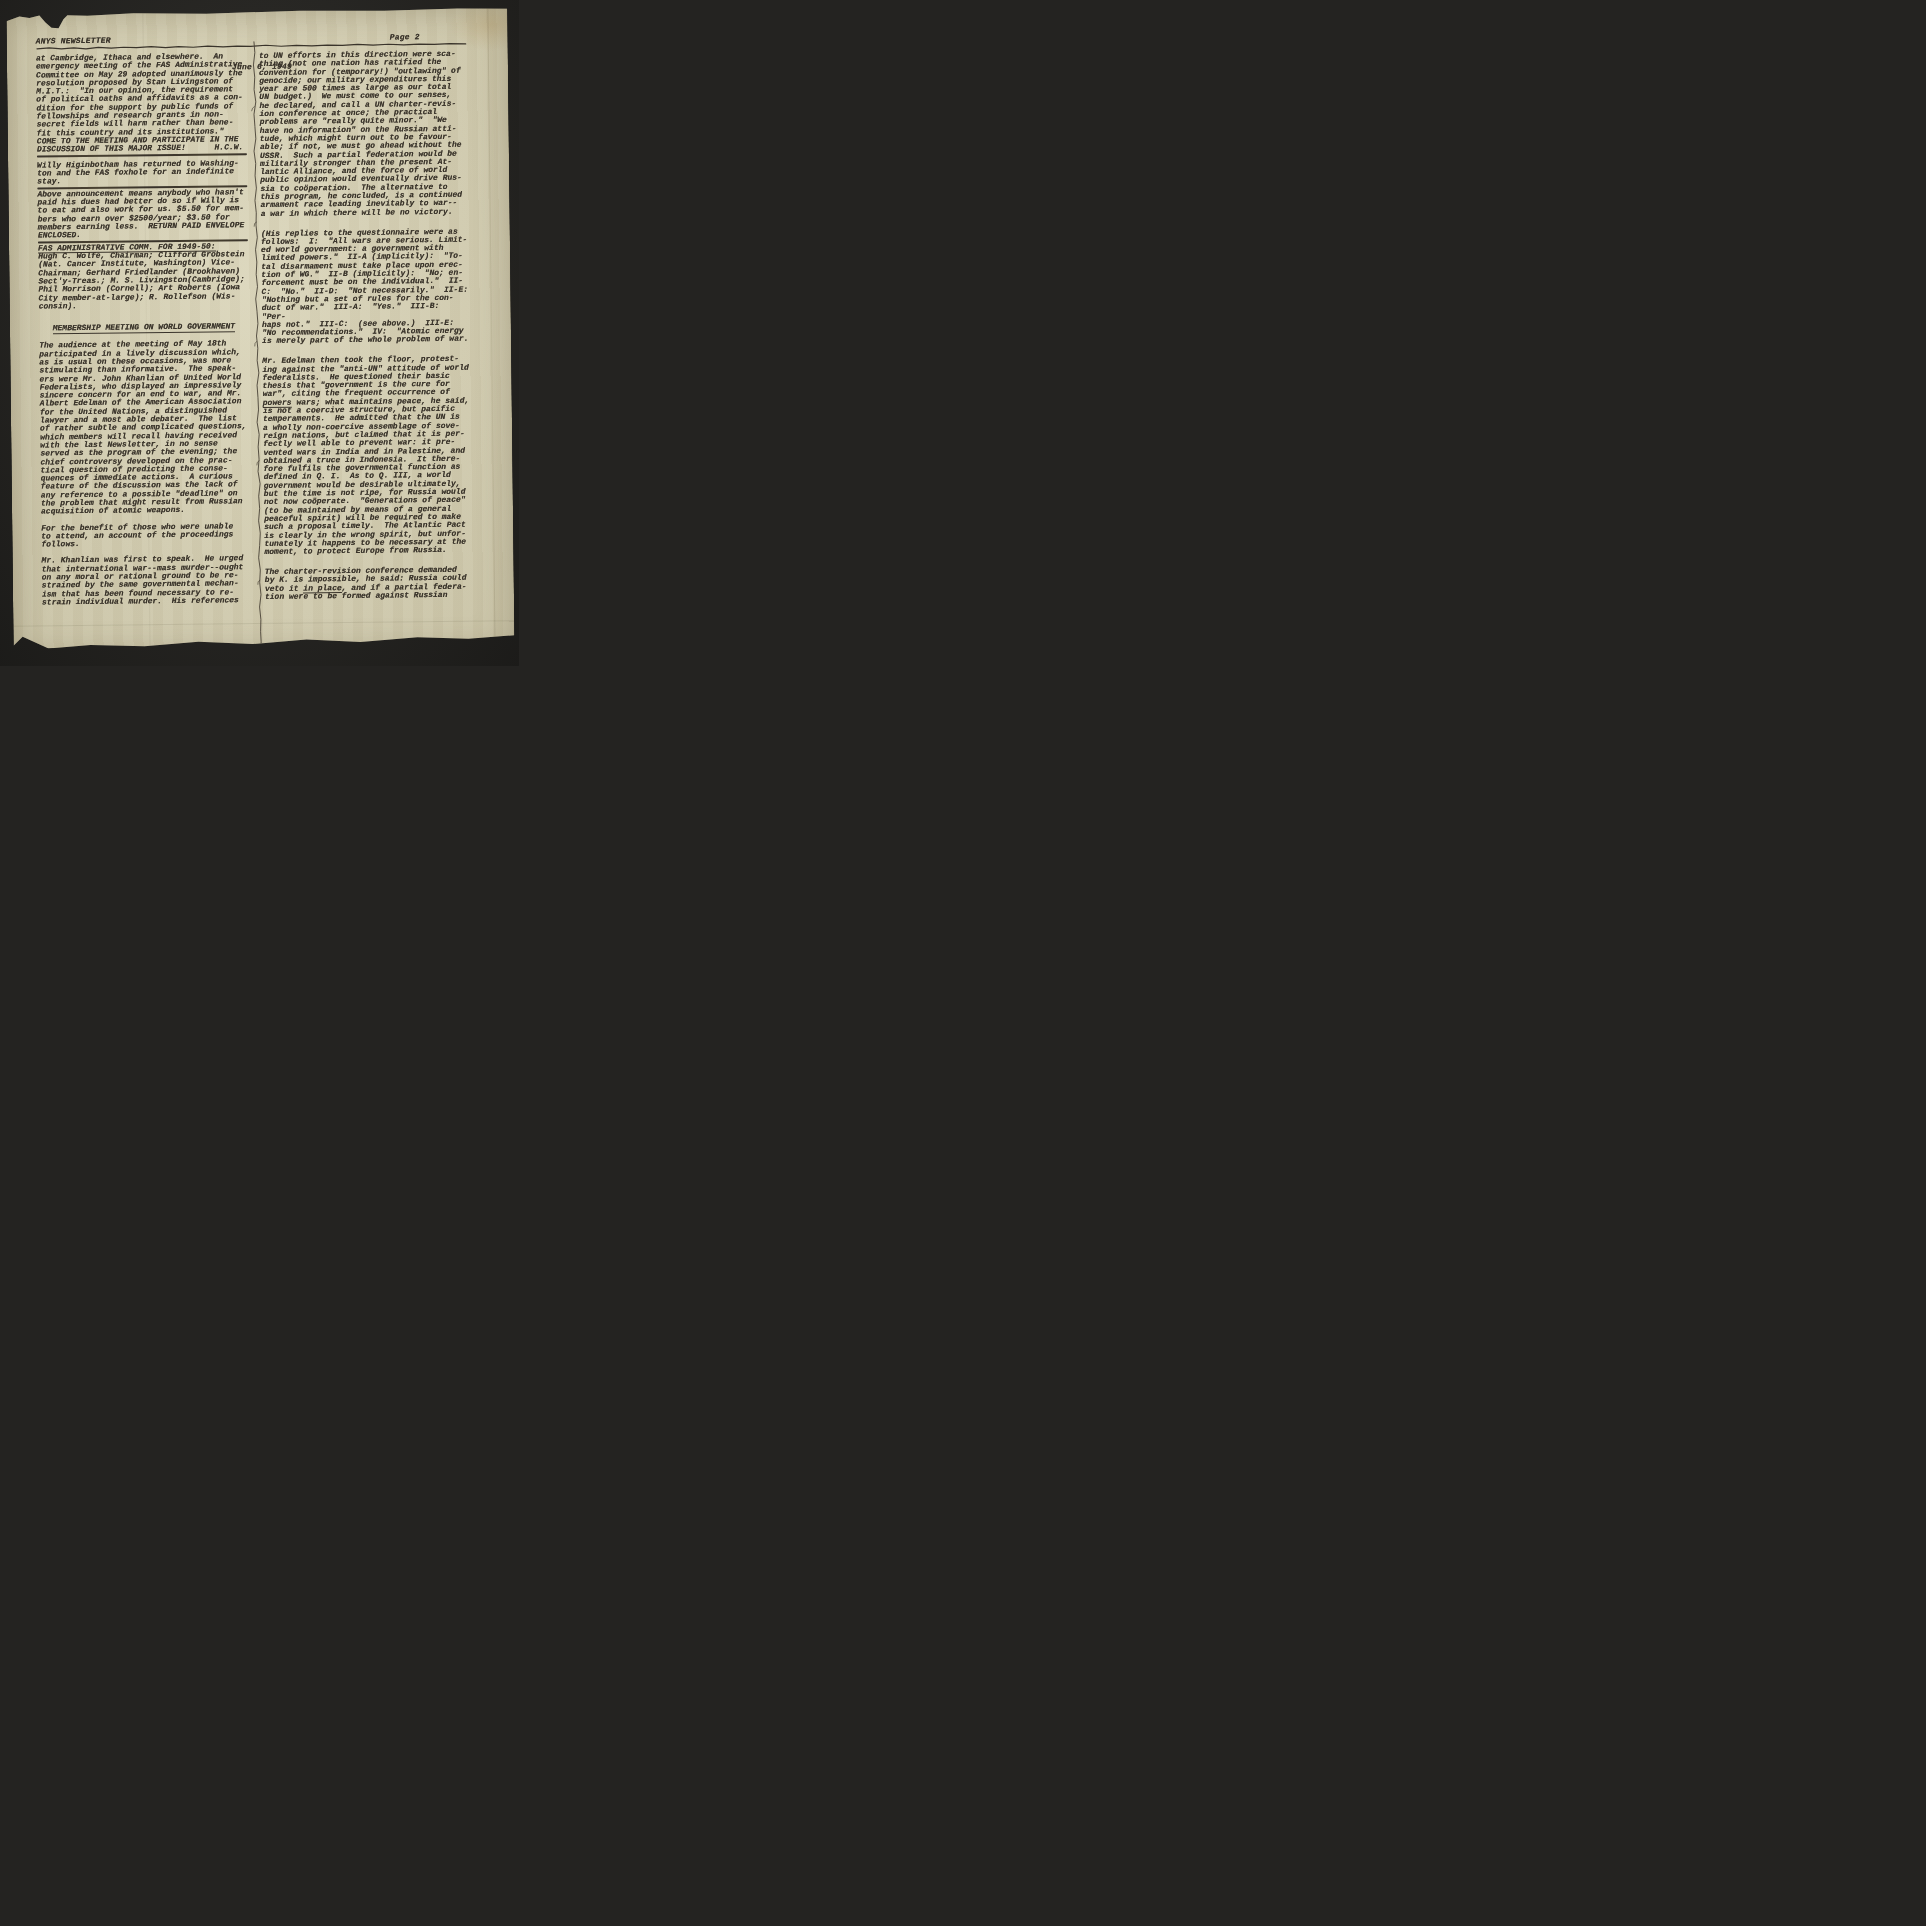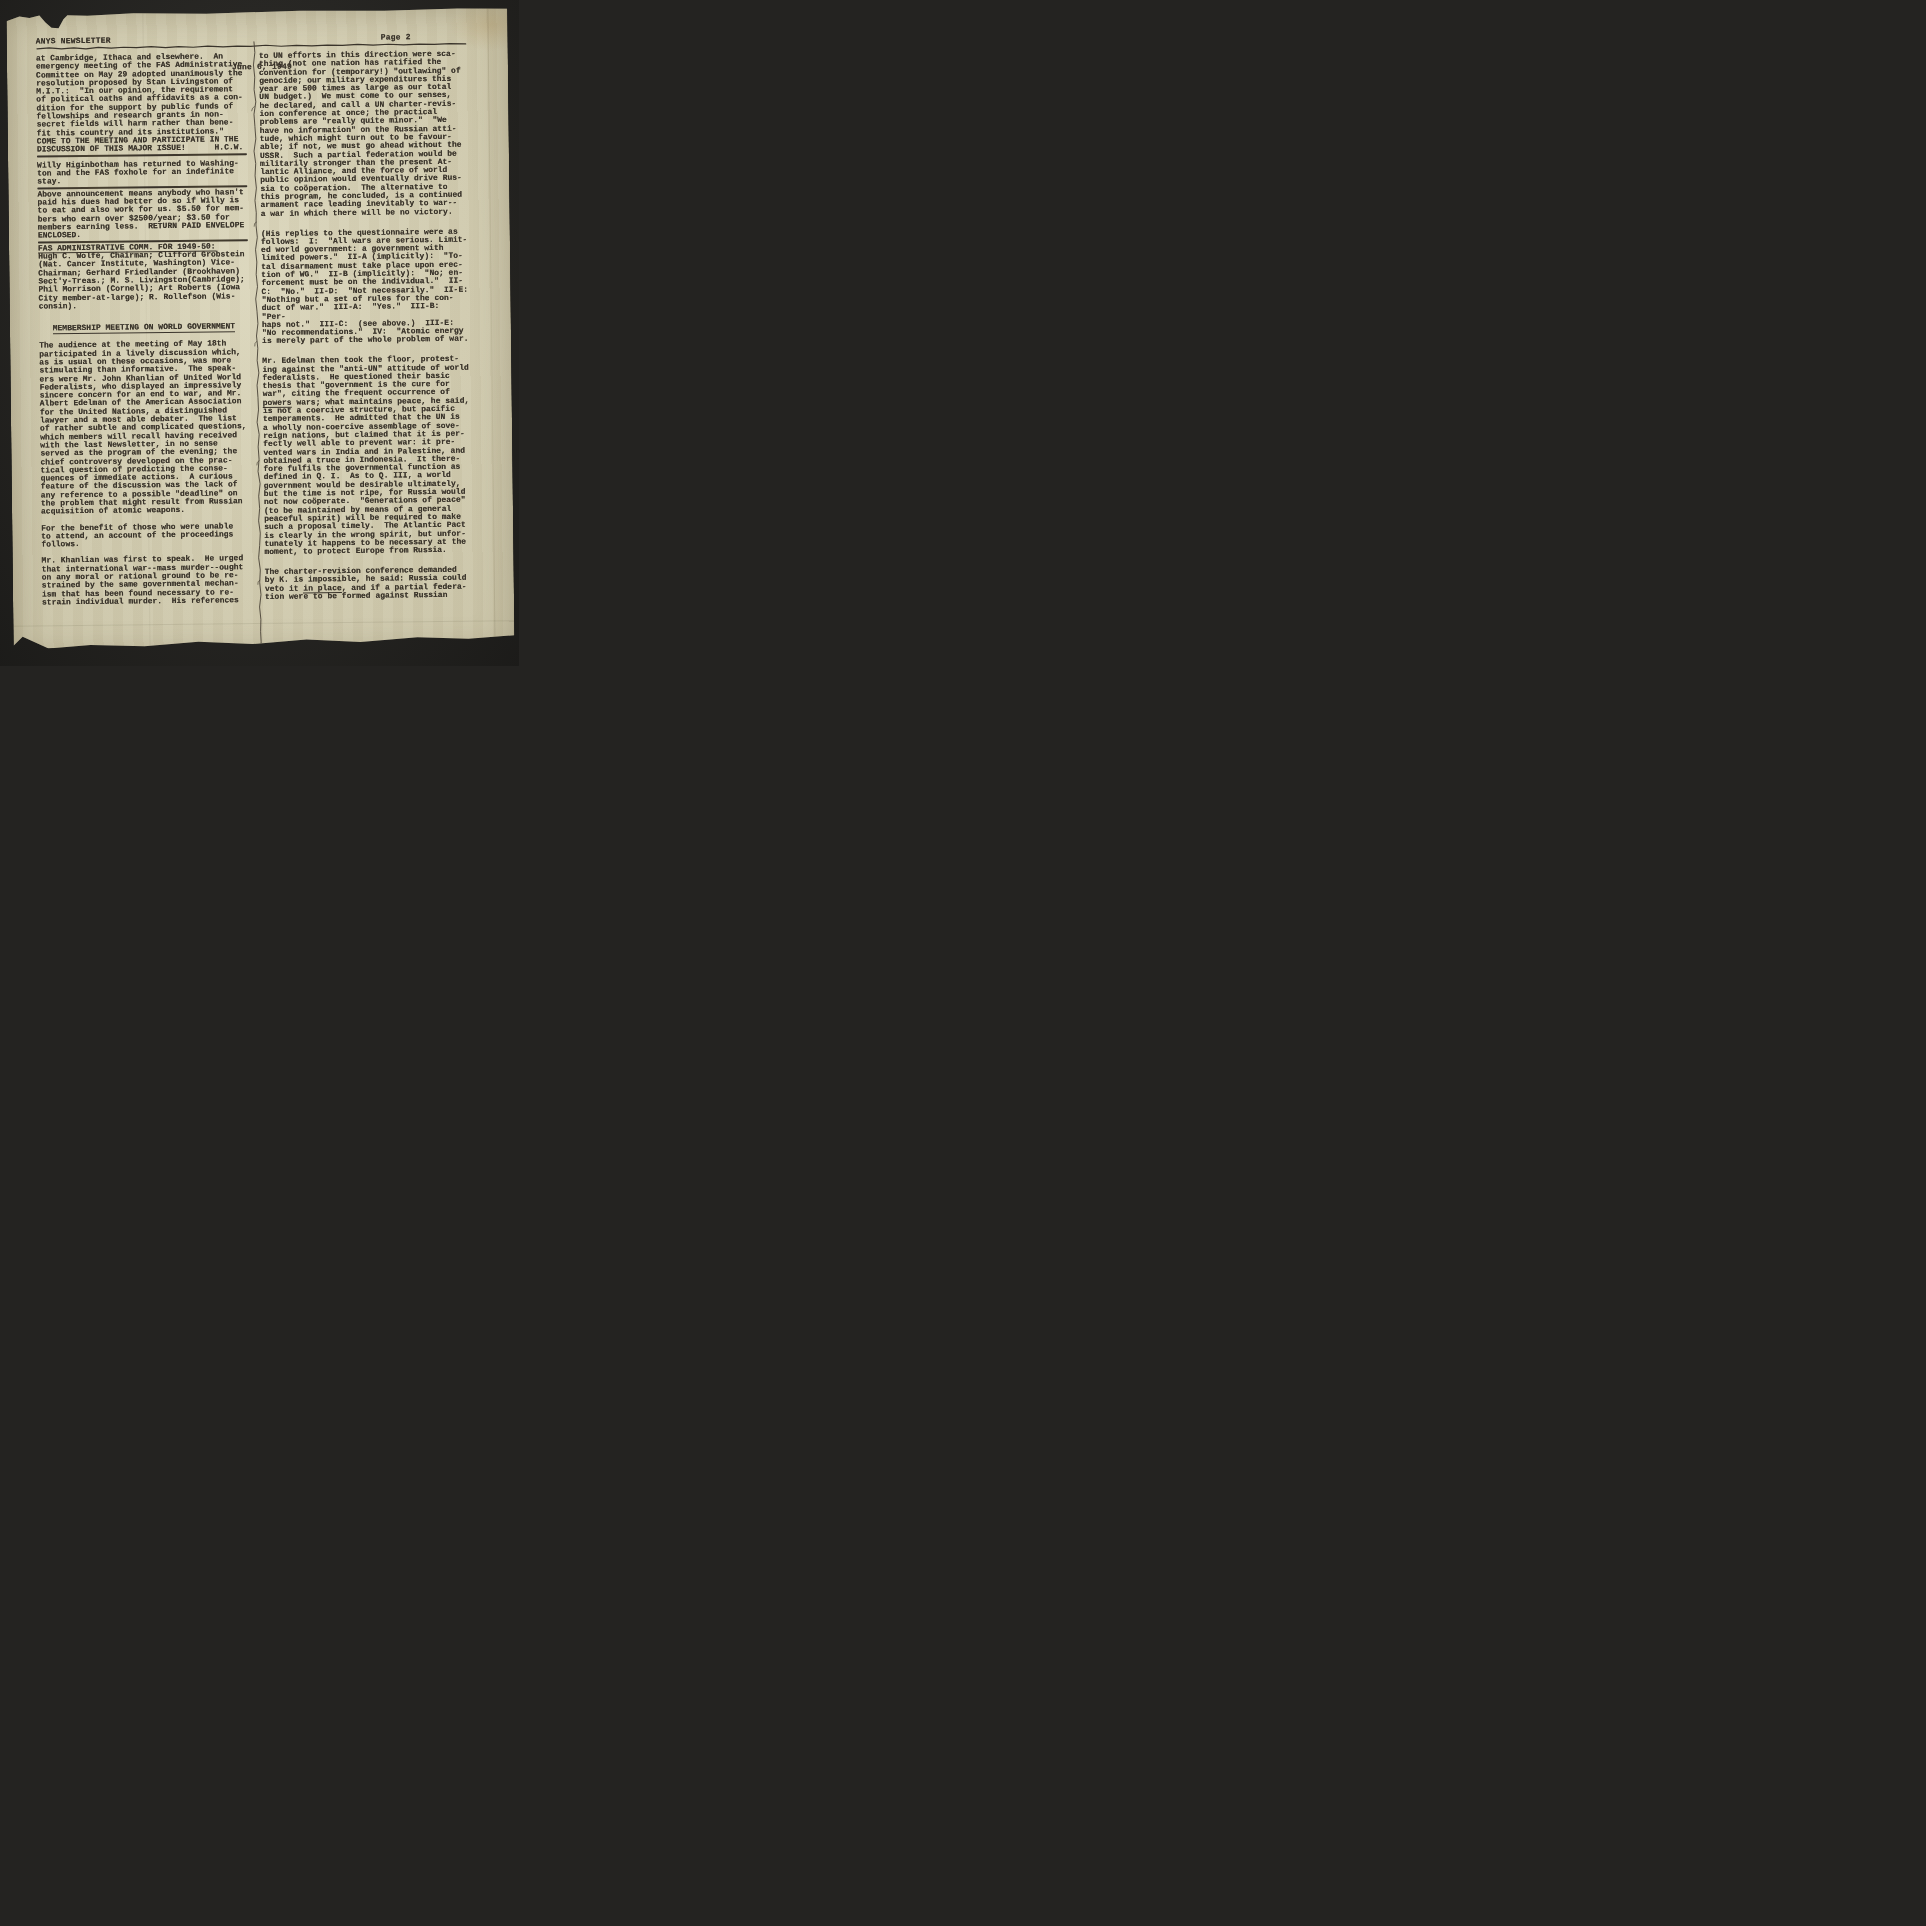--- a/index.html
+++ b/index.html
@@ -8,20 +8,21 @@
     background: #242321;
     font-family: "Liberation Mono", "DejaVu Sans Mono", monospace;
   }
   .stage {
     position: relative;
     width: 519px; height: 666px;
     background:
       radial-gradient(ellipse at 50% 40%, rgba(70,68,62,.25), rgba(0,0,0,.35)),
       #2b2a27;
     overflow: hidden;
+    font-style: italic;
   }
   .paper {
     position: absolute;
     left: 10px; top: 10px;
     width: 501px; height: 646px;
     transform: rotate(-0.65deg);
     background:
       radial-gradient(58px 37px at 484px 17.7px, rgba(164,122,52,.20), rgba(164,122,52,0) 70%),
       radial-gradient(ellipse at 48% 42%, rgba(255,255,248,.12), rgba(82,72,44,.10)),
       repeating-linear-gradient(90deg, rgba(110,100,70,.045) 0 10px, rgba(255,255,255,.035) 10px 20px),
@@ -39,21 +40,21 @@
   .crease-v { position: absolute; top: 0; width: 0.8px; height: 100%;
     background: linear-gradient(rgba(60,50,30,.13), rgba(60,50,30,.05) 60%, rgba(60,50,30,.12)); }
   .crease-h { position: absolute; left: 0; width: 100%; height: 0.8px; background: rgba(60,50,30,.09); }
 
   .masthead { position: absolute; top: 24px; left: 0; width: 100%;
     font-size: 8px; font-weight: 700; letter-spacing: 0.2px;
     text-shadow: 0 0 0.2px rgba(58,52,43,.75); }
   .masthead span { position: absolute; white-space: nowrap; }
   .mh-title { left: 29px; }
   .mh-date  { left: 225px; margin-top: 28px; }
-  .mh-page  { left: 374px; }
+  .mh-page  { left: 383px; }
 
   .svg-rule { position: absolute; display: block; }
   .masthead-rule { top: 34px; left: 28px; }
   .col-divider   { top: 31px; left: 243px; }
 
   .columns { position: absolute; top: 42px; left: 29px; width: 433px;
     display: flex; gap: 13px;
     font-size: 8px; font-weight: 700; line-height: 8.3px;
     text-shadow: 0 0 0.2px rgba(58,52,43,.7); }
   .col { width: 210px; }

